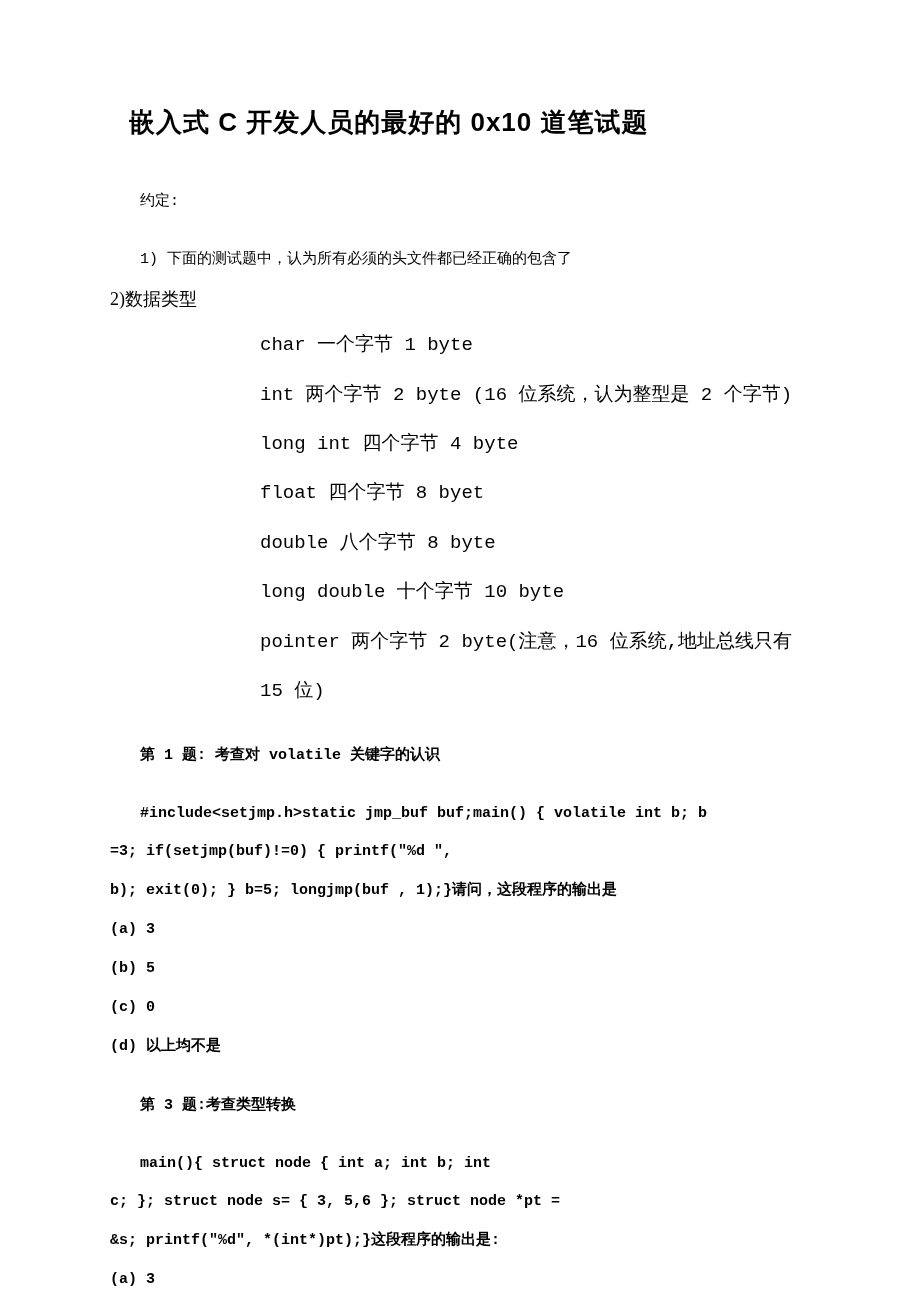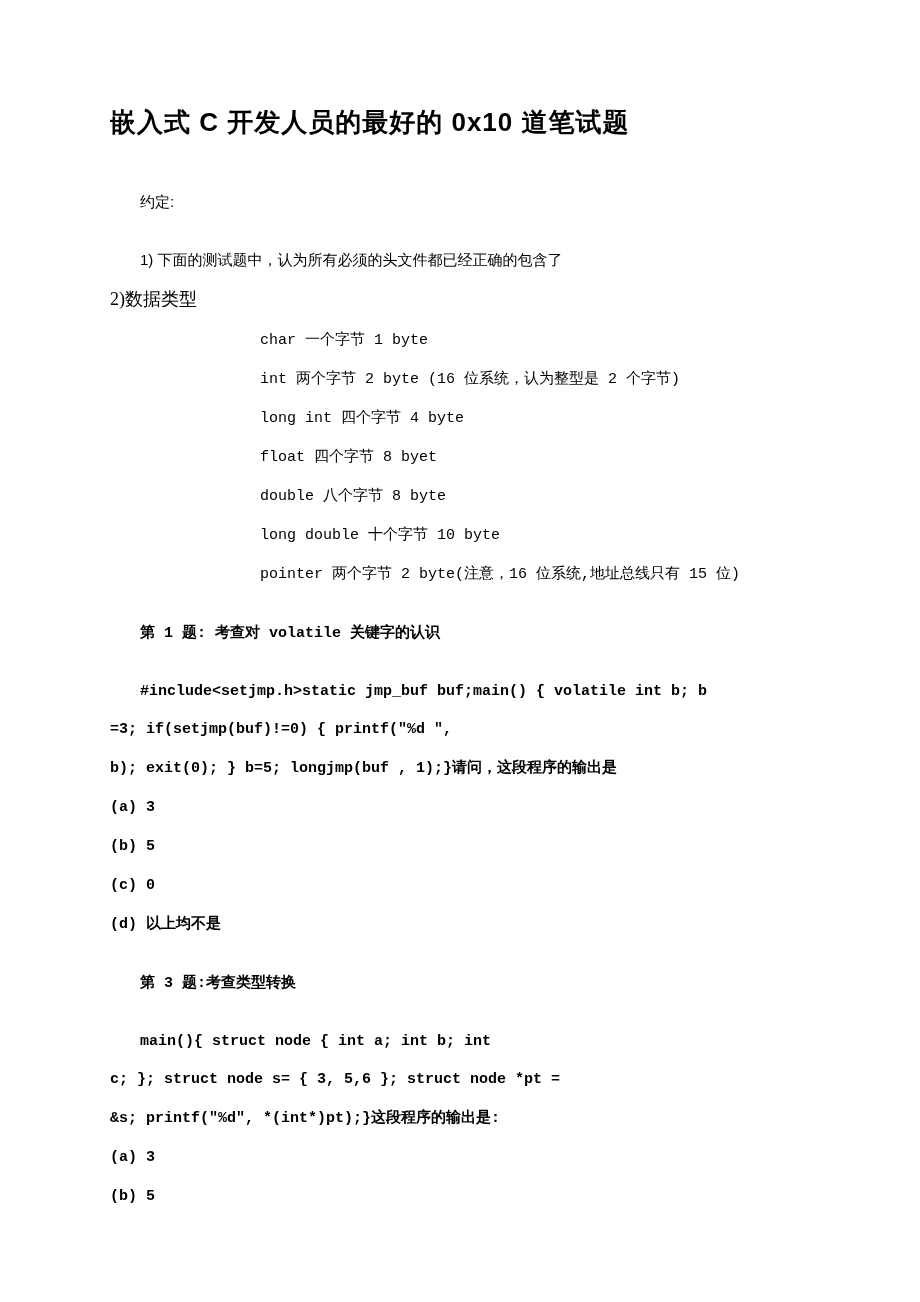--- a/index.html
+++ b/index.html
@@ -14,46 +14,47 @@
       min-height: 1302px;
       padding: 105px 110px 60px 110px;
       color: #000000;
     }
     .title {
       font-family: "SimHei", "黑体", sans-serif;
       font-size: 26px;
       font-weight: bold;
       margin-bottom: 44px;
       letter-spacing: 1px;
+      margin-left: 19px;
     }
     .para {
       font-size: 15px;
       line-height: 2.4;
       text-indent: 2em;
-      font-family: Liberation Sans, sans-serif;
+      font-family: Liberation Mono, monospace;
     }
     .para-noindent {
       font-size: 18px;
       line-height: 2.4;
       text-indent: 0;
       font-family: "SimSun", "宋体", serif;
     }
     .para-noindent-tall {
       font-size: 15px;
       line-height: 2.6;
       text-indent: 0;
       font-family: "SimSun", "宋体", serif;
     }
     .mono {
       font-family: "Courier New", "SimSun", monospace;
       font-weight: bold;
     }
     .types {
       margin-left: 150px;
-      font-size: 15px;
+      font-size: 19px;
       line-height: 2.6;
       font-family: "Courier New", "SimSun", monospace;
     }
     .spacer-md {
       height: 22px;
     }
   </style>
 </head>
 <body>
 

